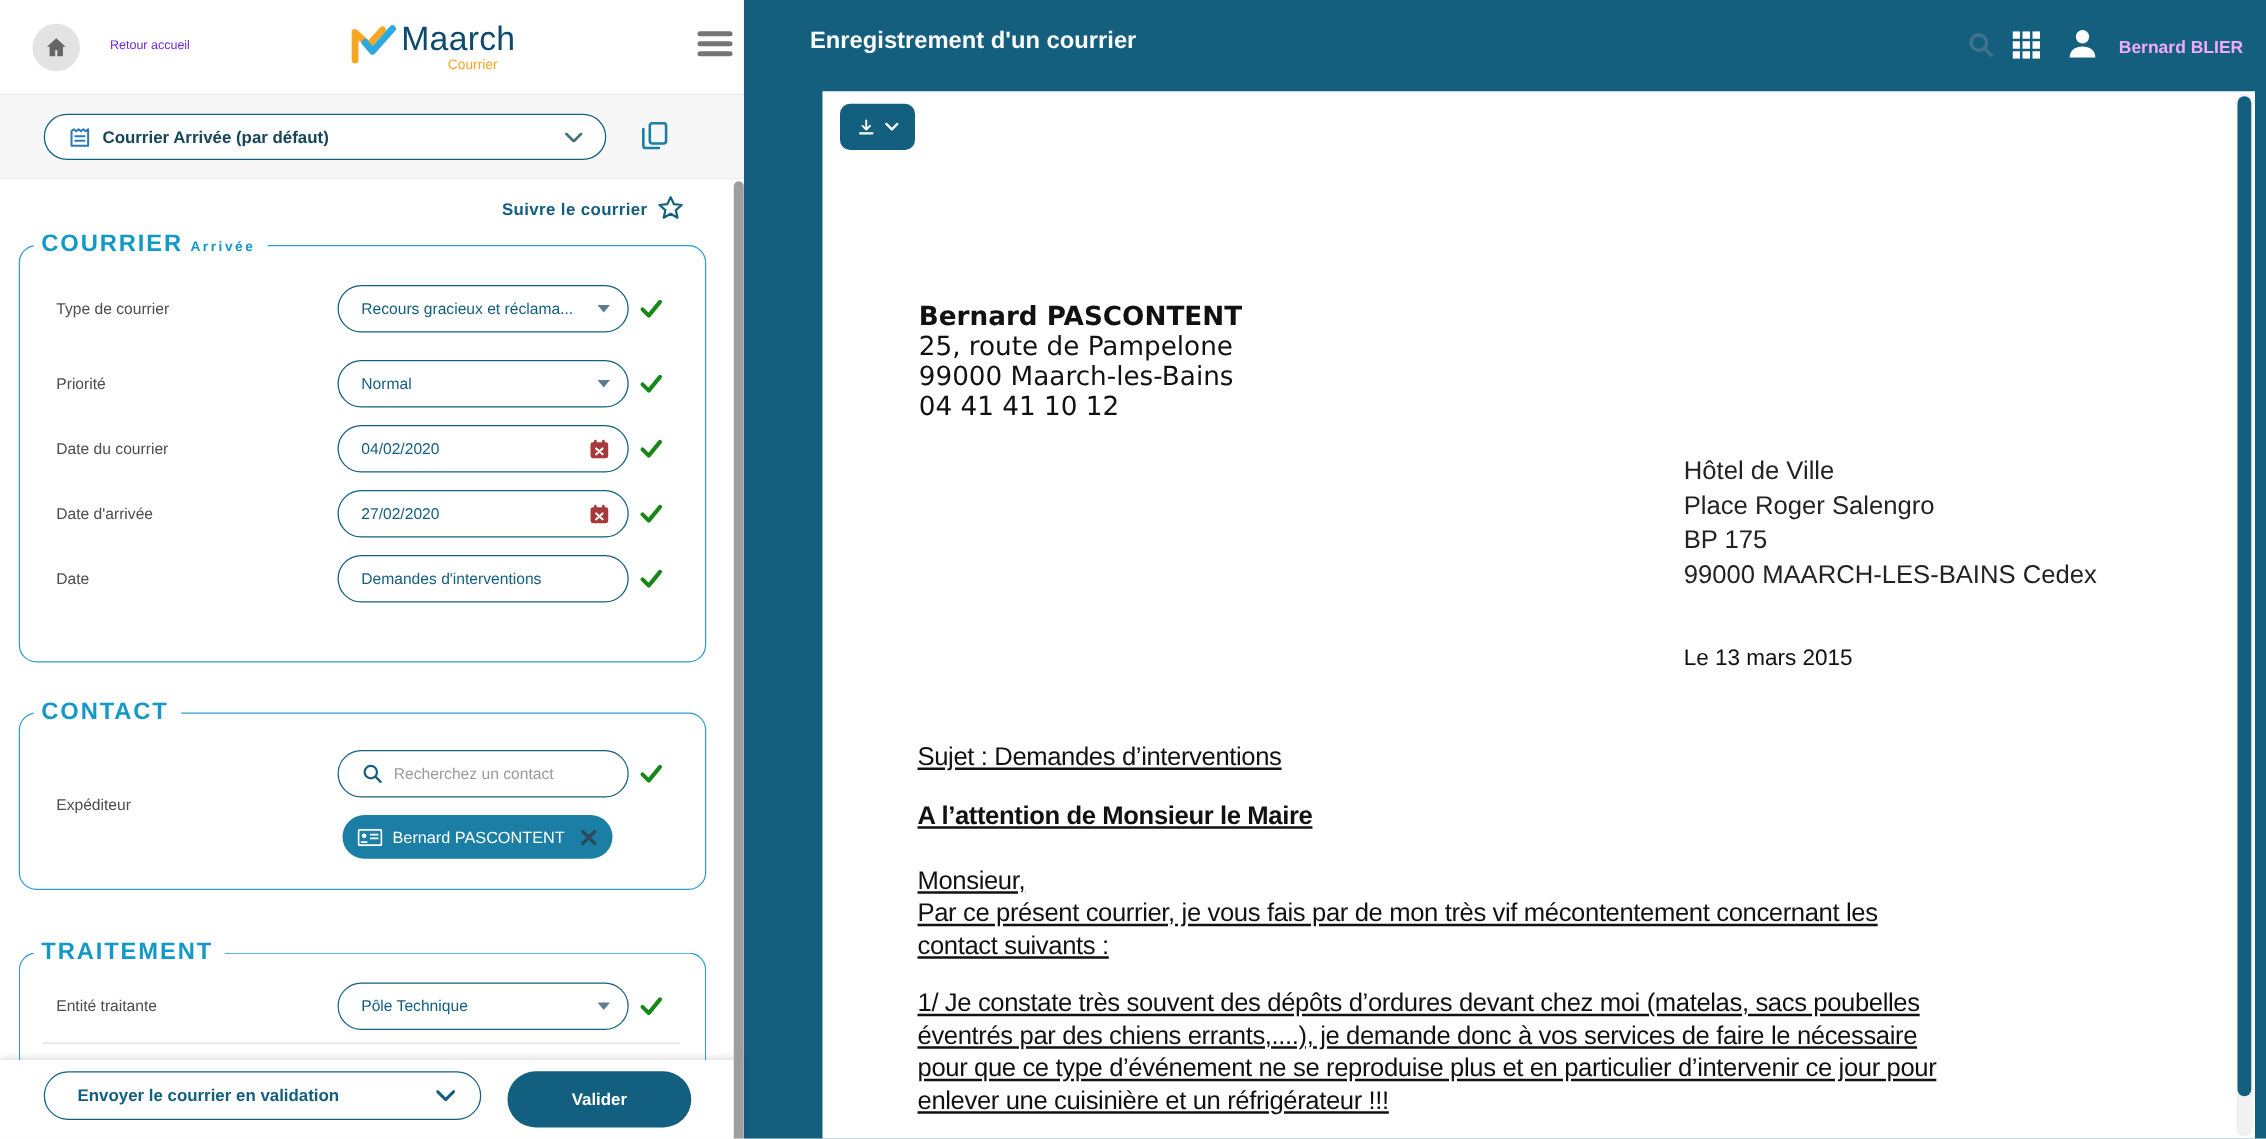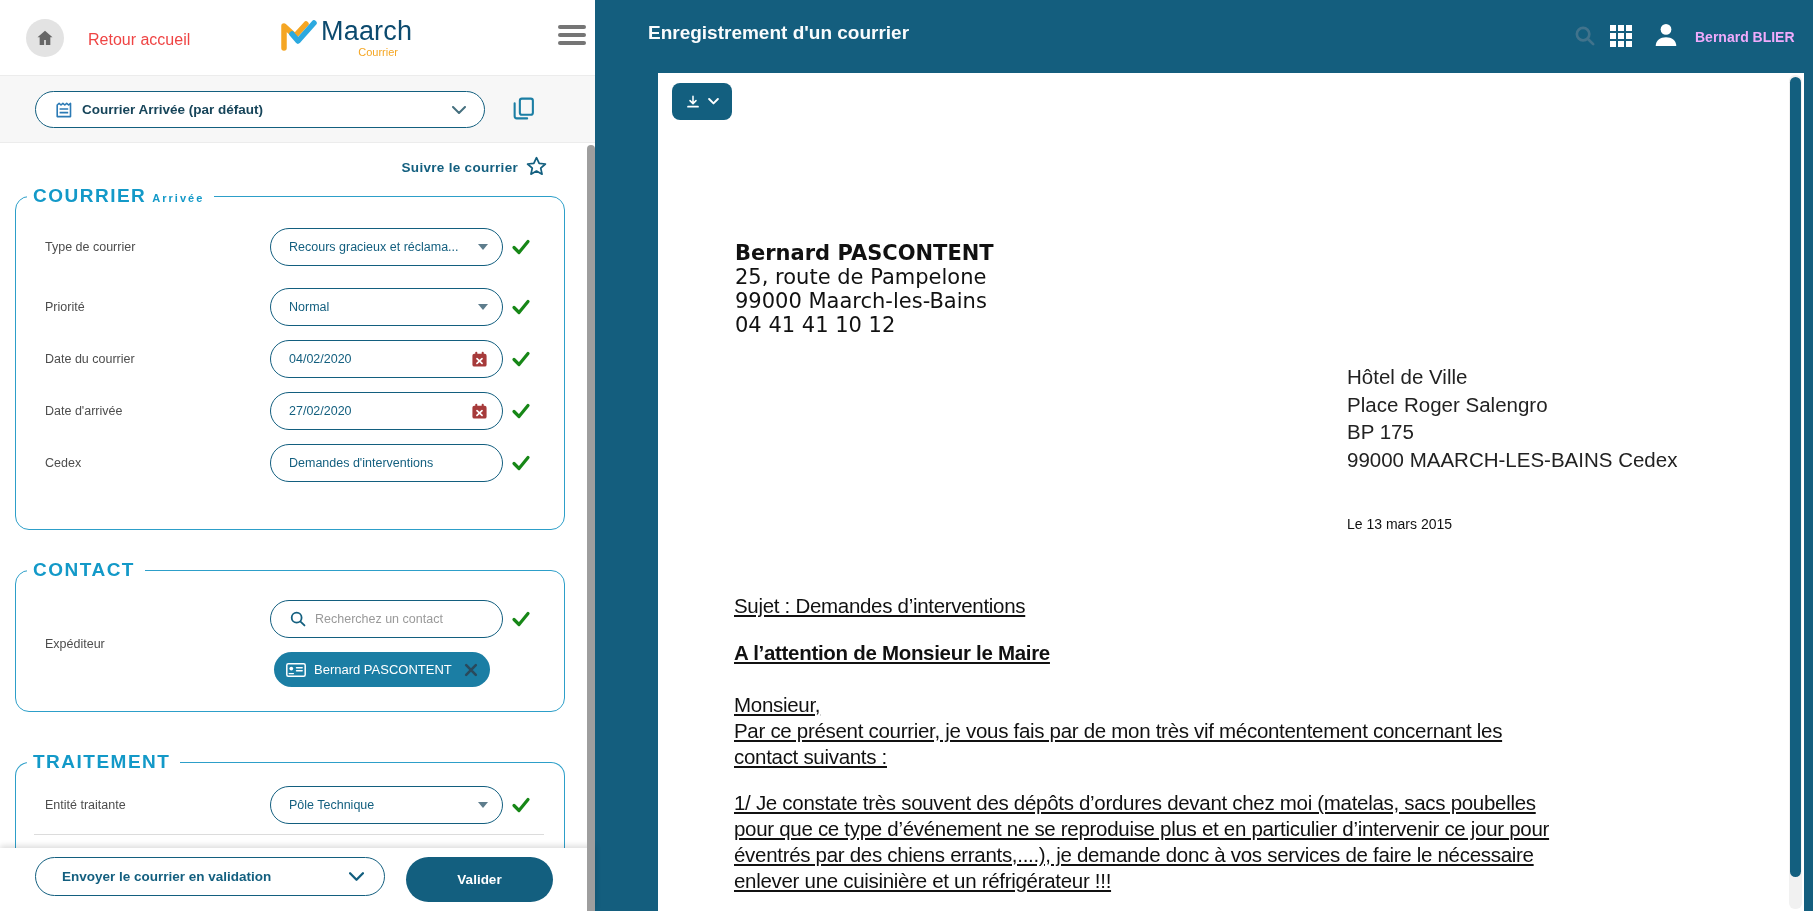--- a/index.html
+++ b/index.html
@@ -6,21 +6,21 @@
   html,body { width:1813px; height:911px; overflow:hidden; background:#fff;
               font-family:"Liberation Sans", sans-serif; }
   .page { position:relative; width:1813px; height:911px; overflow:hidden; }
 
   
   .left-panel { position:absolute; left:0; top:0; width:595px; height:911px; background:#fff; z-index:2; }
 
   .home-btn { position:absolute; left:26px; top:19px; width:38px; height:38px; border-radius:50%;
               background:#E3E3E3; border:none; display:flex; align-items:center; justify-content:center; cursor:pointer; }
   .home-btn svg { width:20px; height:20px; }
-  .back-label { position:absolute; left:88px; top:31px; font-size:16px; font-weight:500; color:#ef4444; cursor:pointer; }
+  .back-label { position:absolute; left:88px; top:31px; font-size:10px; font-weight:500; color:#6d28d9; cursor:pointer; }
 
   .logo { position:absolute; left:281px; top:15px; width:120px; height:44px; }
   .logo-mark { position:absolute; left:0; top:4px; width:36px; height:32px; }
   .logo-title { position:absolute; left:40px; top:1px; font-size:27px; color:#0c4a6e; letter-spacing:0.2px; }
   .logo-sub { position:absolute; left:40px; top:31px; width:77px; text-align:right; font-size:11px; color:#F5A623; }
 
   .hamburger { position:absolute; left:558px; top:25px; width:28px; height:20px; border:none; background:transparent;
                display:flex; flex-direction:column; justify-content:space-between; cursor:pointer; }
   .hamburger i { display:block; height:4px; border-radius:2px; background:#757575; }
 
@@ -105,21 +105,21 @@
   .dl-btn .dl-chev { width:11px; height:7px; }
 
   .doc-scroll-track { position:absolute; right:2px; top:2px; width:13px; height:834px; background:#F1F1F1; border-radius:6px; }
   .doc-scroll-thumb { position:absolute; right:3px; top:4px; width:11px; height:800px; background:#135F7F; border-radius:6px; cursor:pointer; }
 
   .letter { position:absolute; left:0; top:0; width:100%; height:100%; color:#111; }
   .sender { position:absolute; left:77px; top:168px; font-family:"DejaVu Sans", sans-serif;
             font-size:21px; line-height:24px; }
   .sender .s0 { font-weight:bold; }
   .recipient { position:absolute; left:689px; top:290px; font-size:20.5px; line-height:27.5px; color:#222; }
-  .dateline { position:absolute; left:689px; top:443px; font-size:14px; color:#111; }
+  .dateline { position:absolute; left:689px; top:443px; font-size:18px; color:#111; }
   .lt-cond { letter-spacing:-0.3px;text-decoration:underline; }
   .subject { position:absolute; left:76px; top:521px; font-size:20.5px; }
   .attention { position:absolute; left:76px; top:568px; font-size:20.5px; font-weight:bold; }
   .intro { position:absolute; left:76px; top:619px; font-size:20.5px; line-height:26px; }
   .para  { position:absolute; left:76px; top:717px; font-size:20.5px; line-height:26px; }
   .nowrap { white-space:nowrap; }
 </style>
 </head>
 <body>
 
@@ -217,21 +217,21 @@
         <rect x="4.5" y="0.8" width="2.2" height="4" rx="1" fill="#A63A3A"></rect>
         <rect x="11.3" y="0.8" width="2.2" height="4" rx="1" fill="#A63A3A"></rect>
         <rect x="1.5" y="3" width="15" height="13.5" rx="2" fill="#A63A3A"></rect>
         <path d="M6.3 8.2 11.7 13.2 M11.7 8.2 6.3 13.2" stroke="#fff" stroke-width="1.8" stroke-linecap="round"></path>
       </svg>
     </div>
     <svg class="check" style="top:401px" viewBox="0 0 20 20">
       <path d="M3 10.5 8 15.5 17 4.5" fill="none" stroke="#178717" stroke-width="3.2" stroke-linecap="round" stroke-linejoin="round"></path>
     </svg>
 
-    <span class="f-label" style="top:456px">Cedex</span>
+    <span class="f-label" style="top:456px">Date</span>
     <div class="pill" style="top:444px">
       <span class="p-val">Demandes d'interventions</span>
     </div>
     <svg class="check" style="top:453px" viewBox="0 0 20 20">
       <path d="M3 10.5 8 15.5 17 4.5" fill="none" stroke="#178717" stroke-width="3.2" stroke-linecap="round" stroke-linejoin="round"></path>
     </svg>
 
     <div class="fieldset fs-contact"></div>
     <div class="legend lg-contact">
       <span class="lg-title">CONTACT</span>
@@ -352,22 +352,22 @@
         <div class="attention lt-cond nowrap">A l’attention de Monsieur le Maire</div>
 
         <div class="intro lt-cond">
           <div class="nowrap">Monsieur,</div>
           <div class="nowrap">Par ce présent courrier, je vous fais par de mon très vif mécontentement concernant les</div>
           <div class="nowrap">contact suivants :</div>
         </div>
 
         <div class="para lt-cond">
           <div class="nowrap">1/ Je constate très souvent des dépôts d’ordures devant chez moi (matelas, sacs poubelles</div>
+          <div class="nowrap">éventrés par des chiens errants,....), je demande donc à vos services de faire le nécessaire</div>
           <div class="nowrap">pour que ce type d’événement ne se reproduise plus et en particulier d’intervenir ce jour pour</div>
-          <div class="nowrap">éventrés par des chiens errants,....), je demande donc à vos services de faire le nécessaire</div>
           <div class="nowrap">enlever une cuisinière et un réfrigérateur !!!</div>
         </div>
       </div>
 
       <div class="doc-scroll-track"></div>
       <div class="doc-scroll-thumb"></div>
     </section>
   </main>
 
 </div>

